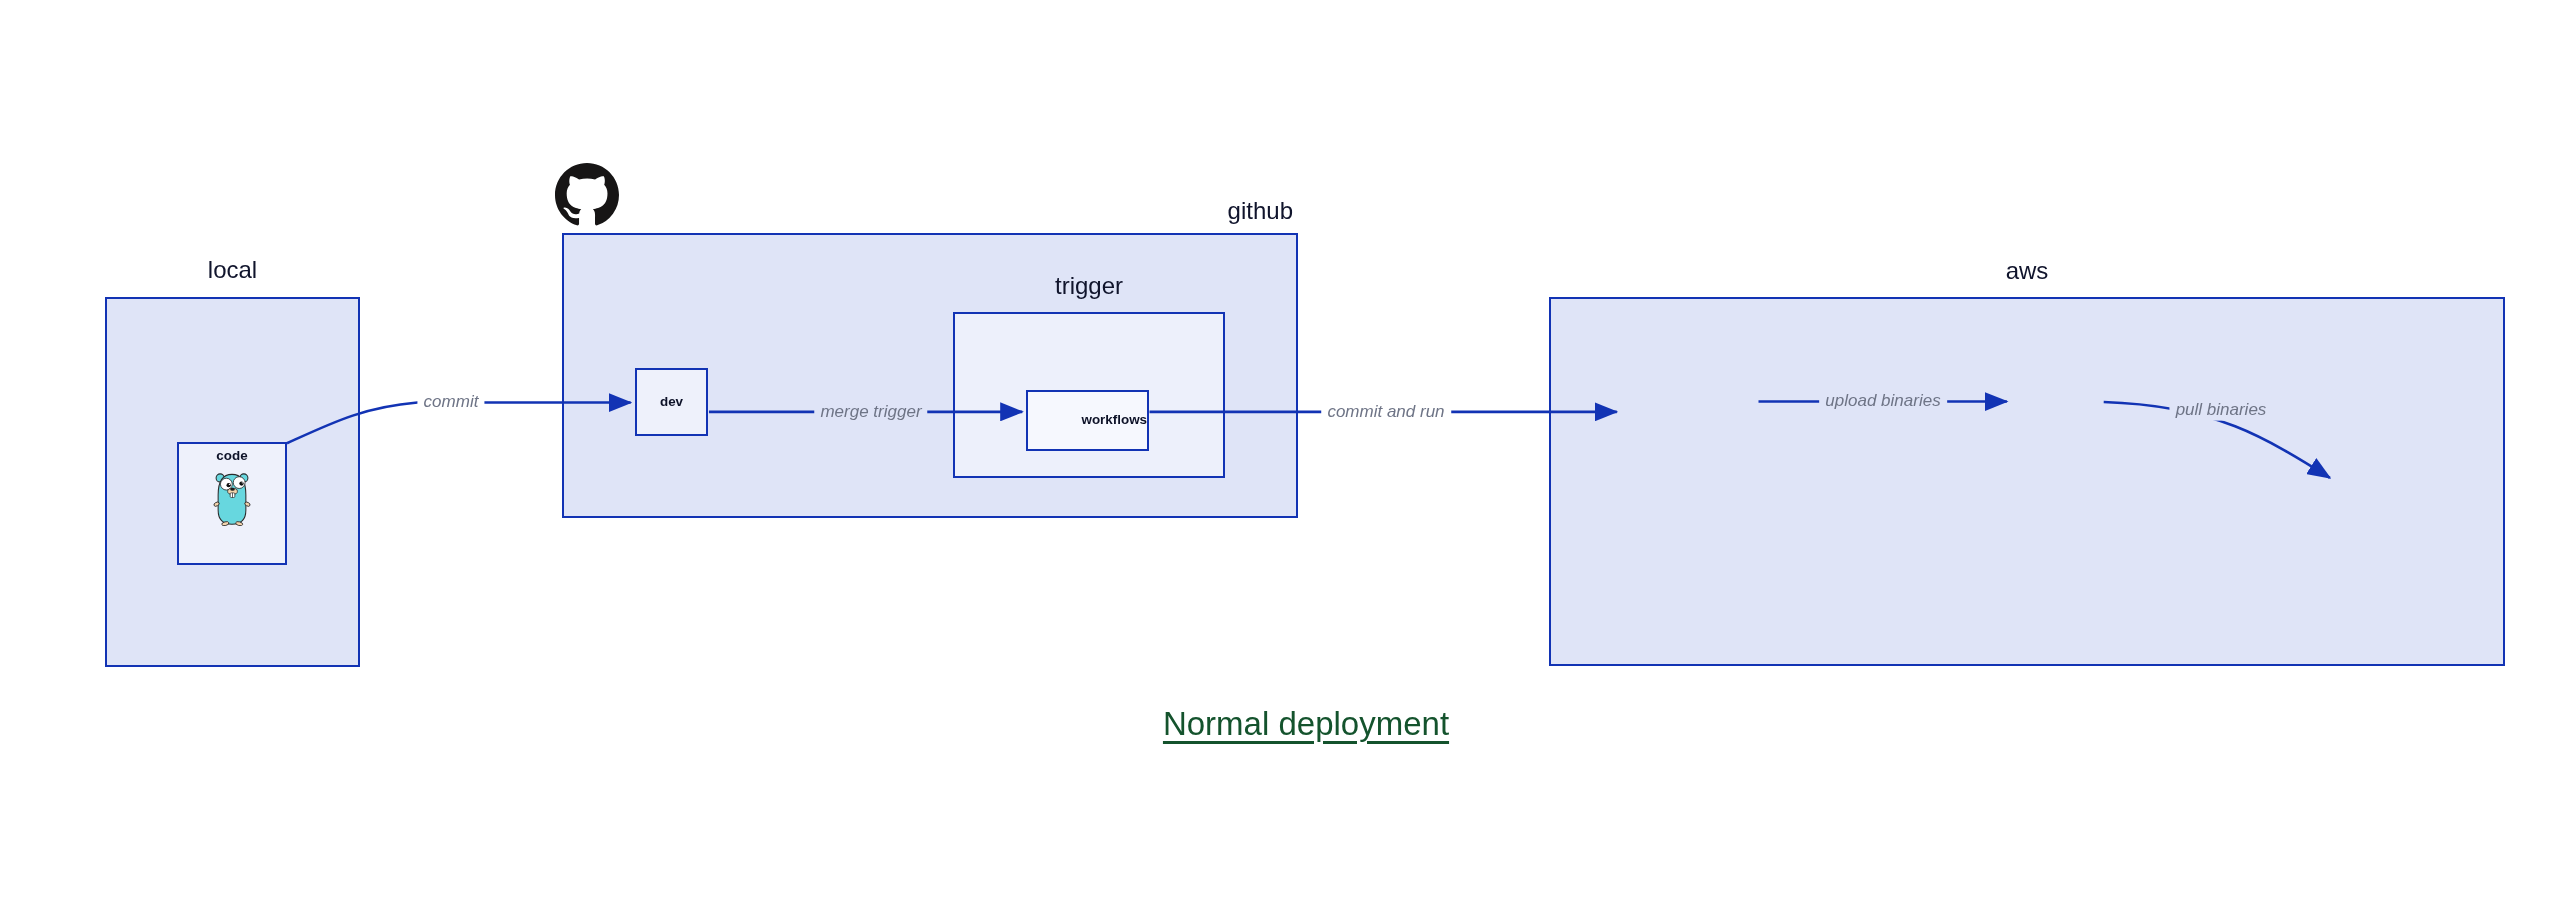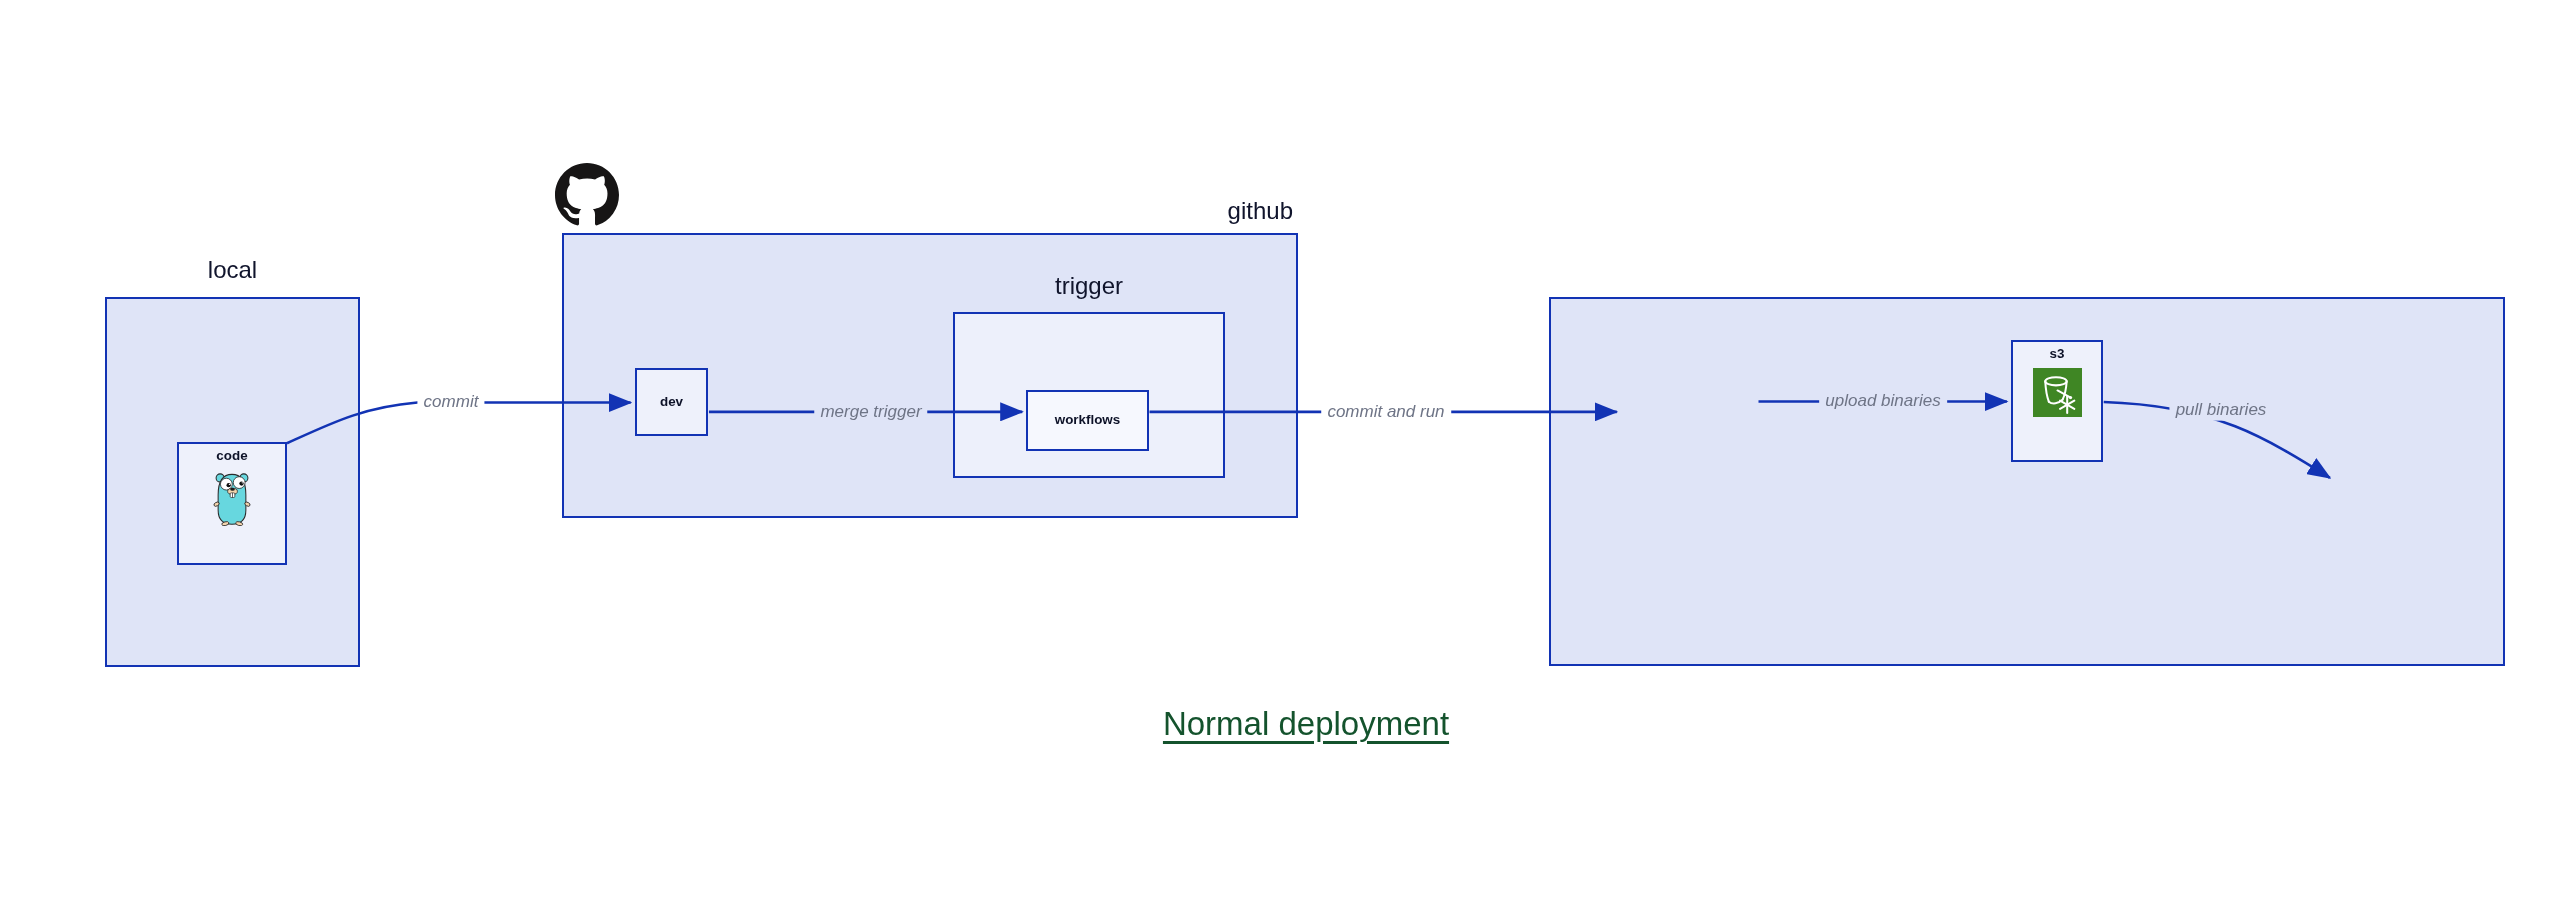--- a/index.html
+++ b/index.html
@@ -36,21 +36,21 @@
     background: #eef1fb;
     border: 2.6px solid #1233b4;
     box-sizing: border-box;
     z-index: 3;
     display: flex;
     flex-direction: column;
     align-items: center;
     justify-content: center;
   }
   .node.icon-node { justify-content: flex-start; padding-top: 5.2px; gap: 6.2px; }
-  .node.deepest { background: #f6f8fe; }
+  .node.deepest { background: #f6f8fe; align-items: flex-end; }
   .node-label {
     color: #0d1228;
     font-size: 13.4px;
     font-weight: 700;
     white-space: nowrap;
     line-height: 1.1;
   }
   
   #edges-svg {
     position: absolute;
@@ -97,20 +97,21 @@
   .icon-box { display: block; }
 </style>
 </head>
 <body>
 
 <div id="canvas">
 
   <div class="region-label center" style="left:105px; top:256px; width:255px;">local</div>
   <div class="region-label right" style="left:1092px; top:197px; width:201px;">github</div>
   <div class="region-label center" style="left:953px; top:272px; width:272px;">trigger</div>
+  <div class="region-label center" style="left:1549px; top:257px; width:956px;">aws</div>
 
   <div class="region" style="left:105px; top:297px; width:255px; height:370px;"></div>
   <div class="region" style="left:562px; top:233px; width:736px; height:285px;"></div>
   <div class="region nested" style="left:953px; top:312px; width:272px; height:166px;"></div>
   <div class="region" style="left:1549px; top:297px; width:956px; height:369px;"></div>
 
   <svg id="octocat" viewBox="0 0 16 16">
     <path fill="#171515" d="M8 0C3.58 0 0 3.58 0 8c0 3.54 2.29 6.53 5.47 7.59.4.07.55-.17.55-.38 0-.19-.01-.82-.01-1.49-2.01.37-2.53-.49-2.69-.94-.09-.23-.48-.94-.82-1.13-.28-.15-.68-.52-.01-.53.63-.01 1.08.58 1.23.82.72 1.21 1.87.87 2.33.66.07-.52.28-.87.51-1.07-1.78-.2-3.64-.89-3.64-3.95 0-.87.31-1.59.82-2.15-.08-.2-.36-1.02.08-2.12 0 0 .67-.21 2.2.82.64-.18 1.32-.27 2-.27s1.36.09 2 .27c1.53-1.04 2.2-.82 2.2-.82.44 1.1.16 1.92.08 2.12.51.56.82 1.27.82 2.15 0 3.07-1.87 3.75-3.65 3.95.29.25.54.73.54 1.48 0 1.07-.01 1.93-.01 2.2 0 .21.15.46.55.38A8.01 8.01 0 0 0 16 8c0-4.42-3.58-8-8-8z"></path>
   </svg>
 
@@ -147,39 +148,20 @@
 
   <div class="node" style="left:635px; top:368px; width:73px; height:68px;">
     <span class="node-label">dev</span>
   </div>
 
   <div class="node deepest" style="left:1026px; top:390px; width:123px; height:61px;">
     <span class="node-label">workflows</span>
   </div>
 
 
-  <div class="node icon-node" style="left:2011px; top:340px; width:92px; height:122px;">
-    <span class="node-label">s3</span>
-    <svg class="icon-box" width="49" height="49" viewBox="0 0 96 96">
-      <rect x="0" y="0" width="96" height="96" fill="#3f8624"></rect>
-      <g stroke="#ffffff" stroke-width="4" fill="none" stroke-linecap="round">
-        <ellipse cx="45" cy="26" rx="21" ry="8"></ellipse>
-        <path d="M24 26 C 25 44, 28 58, 31 66"></path>
-        <path d="M66 26 C 65 40, 63 52, 58 62"></path>
-        <path d="M31 66 C 38 72, 50 70, 58 62"></path>
-        <path d="M48 44 L 72 57"></path>
-      </g>
-      <circle cx="73.5" cy="58" r="3.2" fill="#ffffff"></circle>
-      <g stroke="#ffffff" stroke-width="4" stroke-linecap="round">
-        <line x1="67" y1="56" x2="67" y2="88"></line>
-        <line x1="53" y1="64" x2="81" y2="80"></line>
-        <line x1="81" y1="64" x2="53" y2="80"></line>
-      </g>
-    </svg>
-  </div>
 
 
   <svg id="edges-svg" viewBox="0 0 5054 1750">
     <defs>
       <marker id="arrowhead" viewBox="0 0 10 8" refX="9.3" refY="4" markerUnits="userSpaceOnUse" markerWidth="46" markerHeight="37" orient="auto-start-reverse">
         <path d="M0,0 L10,4 L0,8 Z" fill="#1233b4"></path>
       </marker>
     </defs>
     <g stroke="#1233b4" stroke-width="5" fill="none">
       <path d="M 557 860 C 645 820, 705 790, 810 781 L 1224 781" marker-end="url(#arrowhead)"></path>

